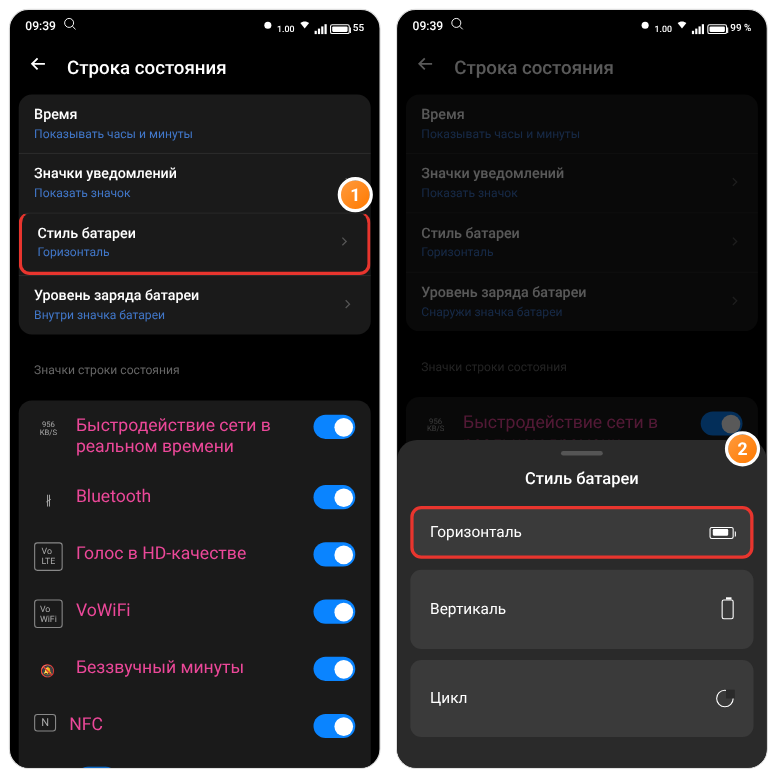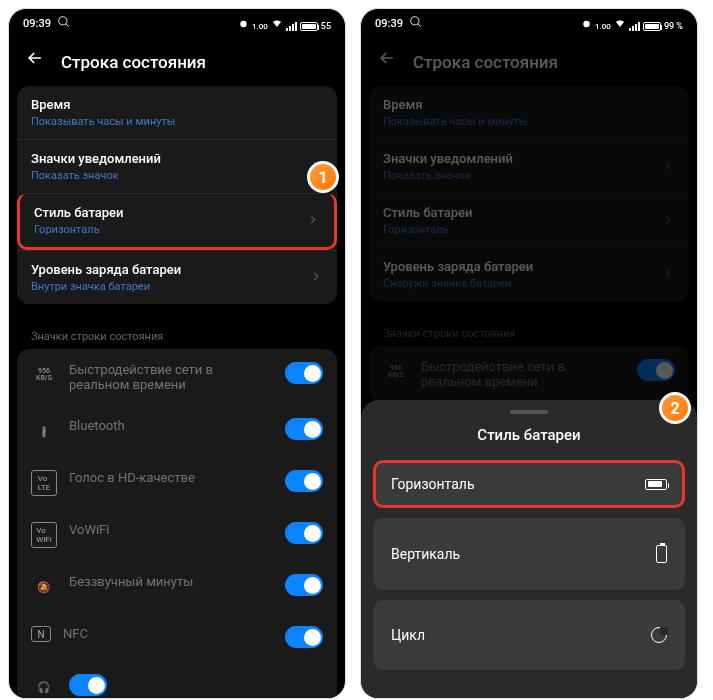--- a/index.html
+++ b/index.html
@@ -14,24 +14,24 @@
 .header h1{font-size:17px;font-weight:500}
 .content{padding:0 8px}
 .card{background:#1a1a1a;border-radius:12px;margin-bottom:12px;overflow:hidden}
 .row{padding:11px 14px;position:relative;display:flex;flex-direction:column;justify-content:center}
 .row+.row{border-top:1px solid #2a2a2a}
 .row-title{font-size:13px;font-weight:500;color:#fff;margin-bottom:3px}
 .row-sub{font-size:11px;color:#4177c9}
 .chevron{position:absolute;right:14px;top:50%;transform:translateY(-50%);color:#555}
 .chevron svg{width:14px;height:14px;stroke:currentColor;fill:none;stroke-width:2}
 .highlight{border:3px solid #e8352e;border-radius:10px}
-.section-label{font-size:11px;color:#666;padding:14px 14px 6px}
+.section-label{font-size:11px;color:#666;padding:14px 14px 21px}
 .toggle-row{display:flex;padding:13px 14px;gap:12px}
 .toggle-icon{width:26px;height:26px;display:flex;align-items:center;justify-content:center;color:#aaa;font-size:11px;flex-shrink:0}
-.toggle-label{flex:1;font-size:13px;color:#737373}
+.toggle-label{flex:1;font-size:16px;color:#ec4899}
 .toggle{width:38px;height:22px;background:#0a84ff;border-radius:11px;position:relative;flex-shrink:0}
 .toggle::after{content:'';position:absolute;width:17px;height:17px;background:#fff;border-radius:50%;top:2.5px;right:2.5px}
 .badge{position:absolute;width:32px;height:32px;background:linear-gradient(135deg,#ff9a3e,#ff7a00);border:3px solid #fff;border-radius:50%;display:flex;align-items:center;justify-content:center;font-size:16px;font-weight:700;color:#fff;z-index:10}
 .dimmed .header,.dimmed .content{opacity:0.35}
 .sheet{position:absolute;bottom:0;left:0;right:0;background:#2a2a2a;border-radius:18px 18px 0 0;padding:10px 12px 18px;z-index:5}
 .handle{width:38px;height:4px;background:#555;border-radius:2px;margin:0 auto 12px}
 .sheet-title{text-align:center;font-size:15px;font-weight:500;margin-bottom:16px}
 .option{background:#3a3a3a;border-radius:10px;padding:27px 18px;margin-bottom:10px;display:flex;justify-content:space-between;align-items:center;font-size:14px}
 .option.sel{border:3px solid #e8352e;padding:13px 15px}
 .batt-h{width:22px;height:11px;border:1.5px solid #fff;border-radius:2px;position:relative}

